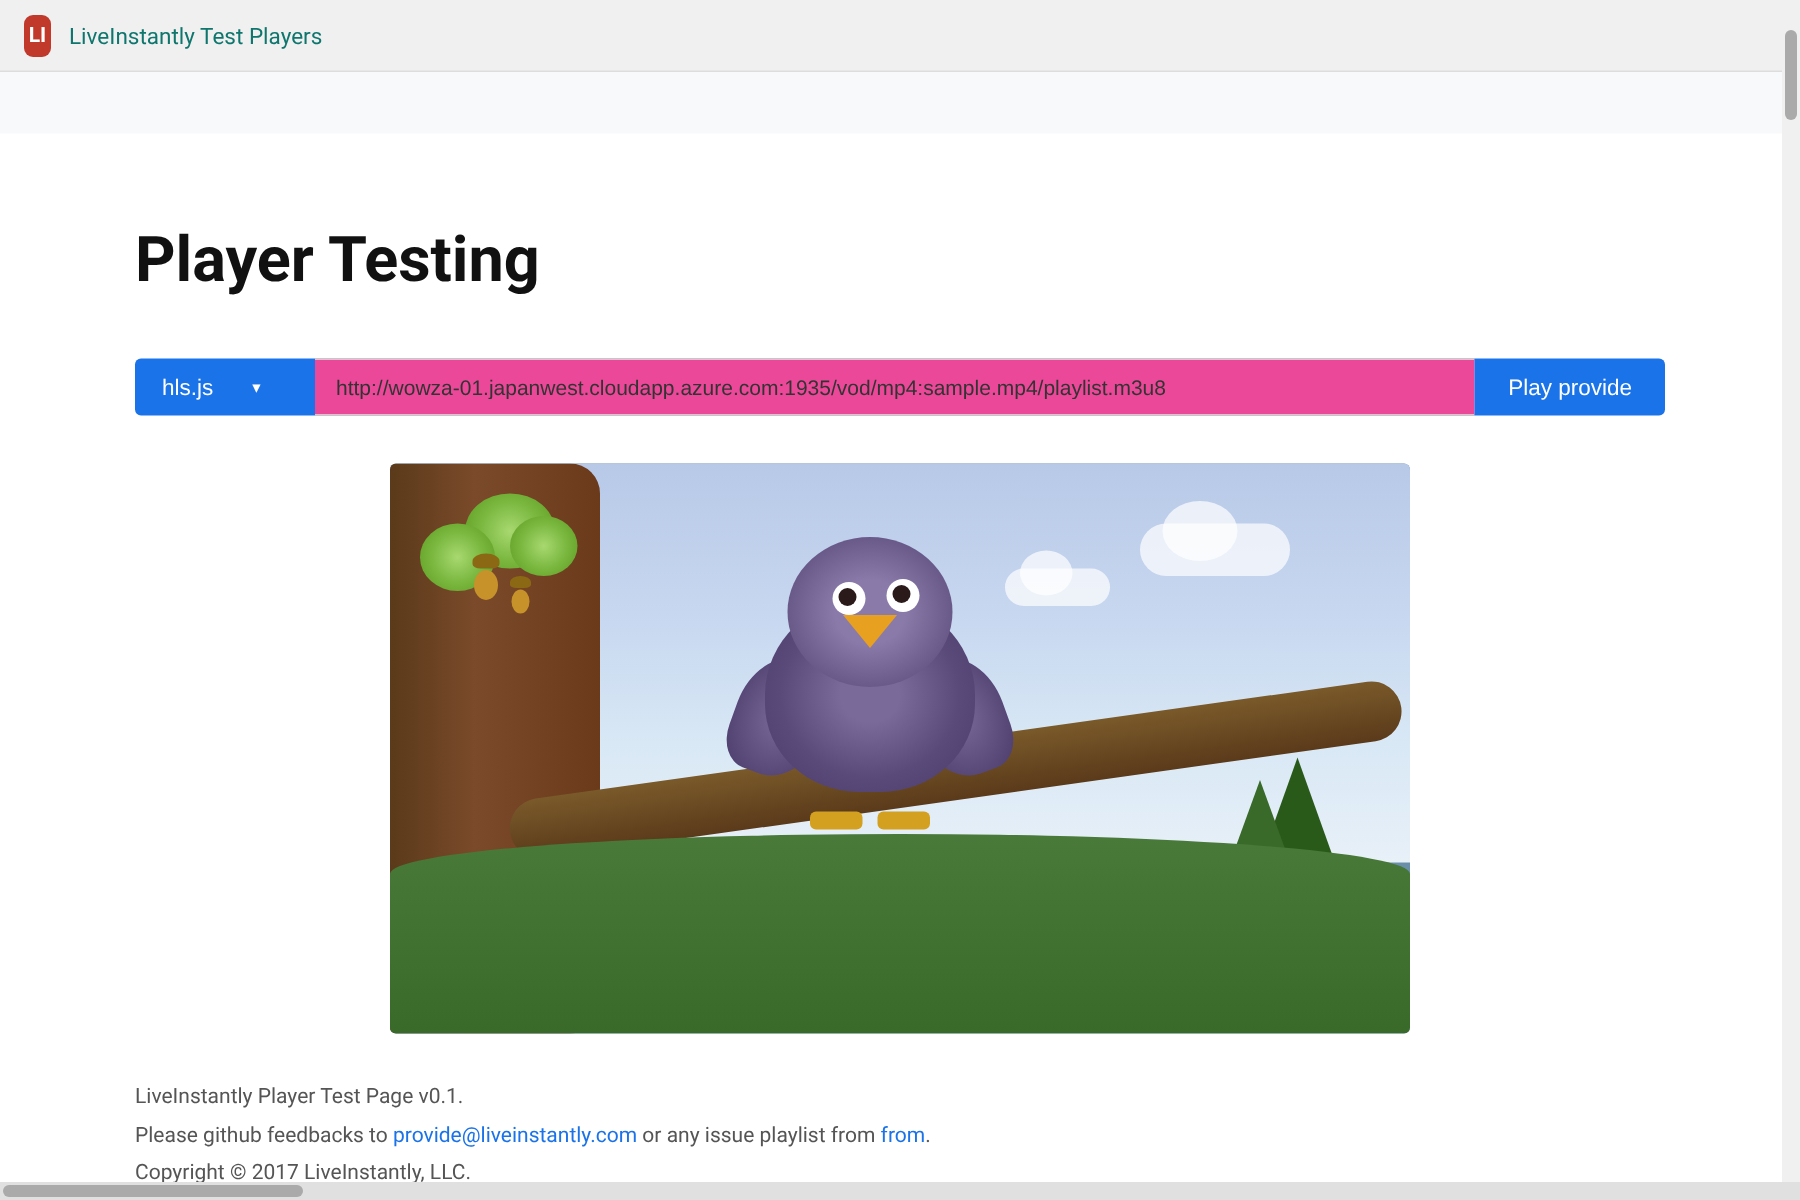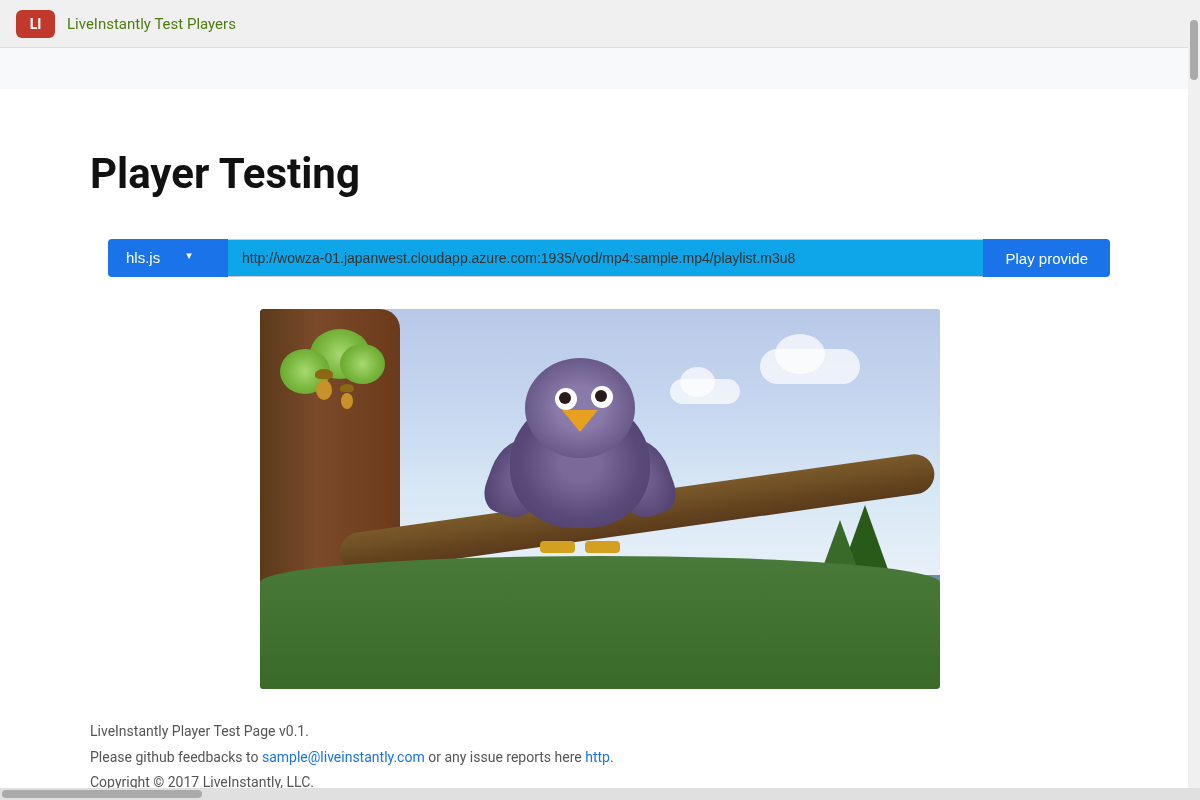--- a/index.html
+++ b/index.html
@@ -21,36 +21,36 @@
       display: flex;
       align-items: center;
       background: #f0f0f0;
       border-bottom: 1px solid #ddd;
       padding: 8px 16px;
       height: 48px;
       gap: 12px;
     }
 
     .app-icon {
-      width: 39px;
+      width: 18px;
       height: 28px;
       background: #c0392b;
       border-radius: 6px;
       display: flex;
       align-items: center;
       justify-content: center;
       font-weight: bold;
       color: white;
       font-size: 14px;
       flex-shrink: 0;
     }
 
     .app-title {
       font-size: 15px;
-      color: #4d7c0f;
+      color: #0f766e;
       font-weight: 400;
     }
 
     
     .page-content {
       background: white;
       min-height: 752px;
       padding: 0 90px 40px 90px;
     }
 
@@ -75,41 +75,40 @@
     .player-select-btn {
       background: #1a73e8;
       color: white;
       border: none;
       padding: 10px 18px;
       font-size: 15px;
       border-radius: 4px 0 0 4px;
       cursor: pointer;
       white-space: nowrap;
       display: flex;
-      align-items: flex-start;
+      align-items: center;
       gap: 24px;
       min-width: 120px;
-      margin-left: 18px;
     }
 
     .player-select-btn .chevron {
       font-size: 11px;
       margin-left: 2px;
     }
 
     .url-input {
       flex: 1;
       border: 1px solid #ccc;
       border-left: none;
       border-right: none;
       padding: 10px 14px;
       font-size: 14px;
       color: #333;
       outline: none;
-      background: #0ea5e9;
+      background: #ec4899;
     }
 
     .play-btn {
       background: #1a73e8;
       color: white;
       border: none;
       padding: 10px 22px;
       font-size: 15px;
       border-radius: 0 4px 4px 0;
       cursor: pointer;
@@ -611,21 +610,21 @@
           <div class="bird-foot-left"></div>
           <div class="bird-foot-right"></div>
         </div>
       </div>
     </div>
   </div>
 
   <div class="footer">
     <div>LiveInstantly Player Test Page v0.1.</div>
     <div>
-      <span>Please github feedbacks to </span><a class="footer-link" href="#">sample@liveinstantly.com</a><span> or any issue reports here </span><a class="footer-link" href="#">http</a><span>.</span>
+      <span>Please github feedbacks to </span><a class="footer-link" href="#">provide@liveinstantly.com</a><span> or any issue playlist from </span><a class="footer-link" href="#">from</a><span>.</span>
     </div>
     <div>Copyright © 2017 LiveInstantly, LLC.</div>
   </div>
 
 </div>
 
 <div class="bottom-scrollbar">
   <div class="scrollbar-thumb"></div>
 </div>
 

